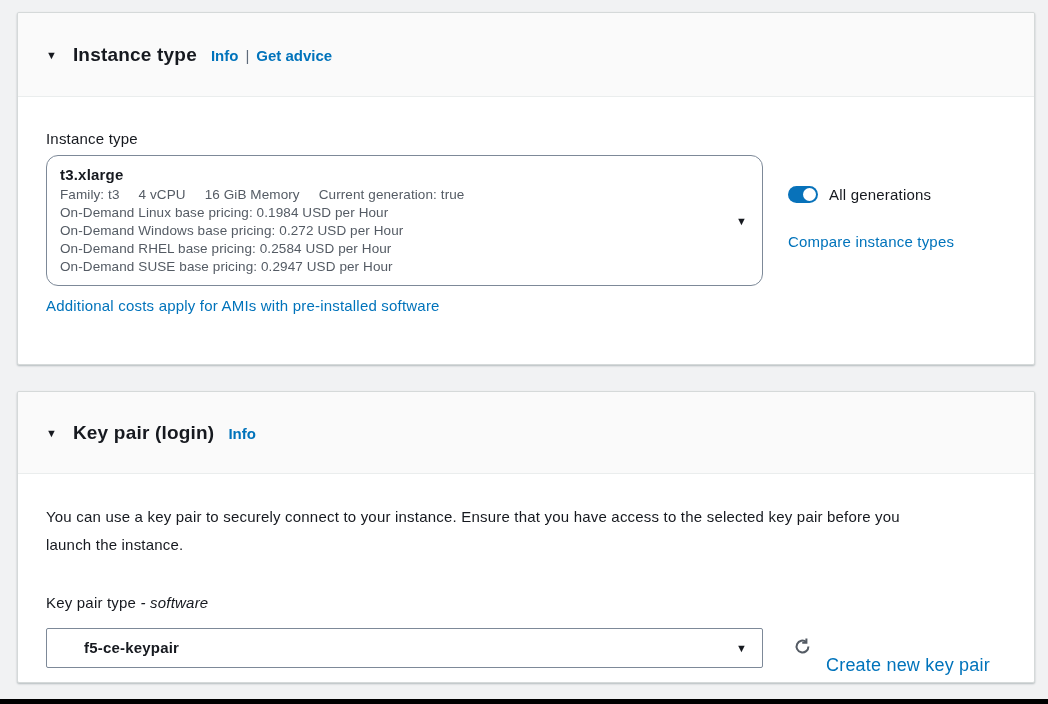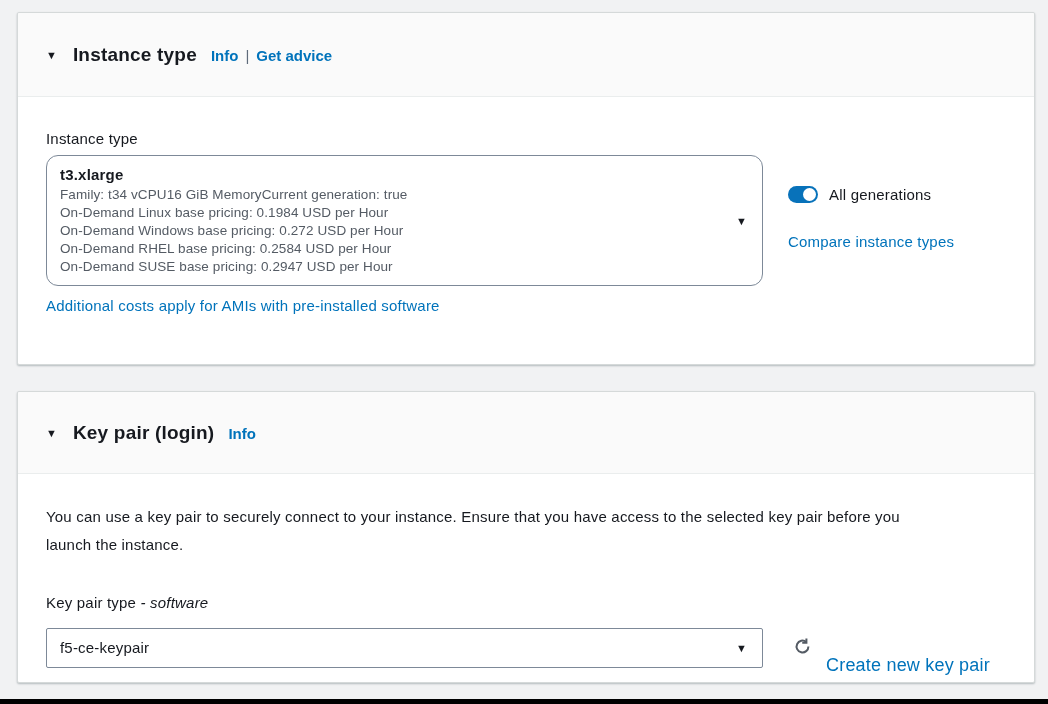--- a/index.html
+++ b/index.html
@@ -57,21 +57,21 @@
     position:relative;
     margin-top:8px;
     width:717px;
     border:1px solid #7d8998;
     border-radius:12px;
     background:#fff;
     padding:8px 40px 9px 13px;
     cursor:pointer;
   }
   .sel-value { font-size:15px; font-weight:700; line-height:22px; letter-spacing:0.2px; }
-  .sel-attrs { display:flex; }
+  .sel-attrs { display:flex; gap:19px; }
   .sel-gray  { font-size:13.5px; color:#545b64; line-height:18px; letter-spacing:0.1px; }
   .sel-caret {
     position:absolute;
     right:15px;
     top:50%;
     transform:translateY(-50%);
     font-size:11px;
     color:#16191f;
   }
   .body-link { display:inline-block; margin-top:11px; font-size:15px; letter-spacing:0.2px; }
@@ -110,21 +110,21 @@
     width:717px;
     height:40px;
     display:flex;
     align-items:center;
     border:1px solid #7d8998;
     border-radius:2px;
     background:#fff;
     padding:0 40px 0 13px;
     cursor:pointer;
   }
-  .small-select .sel-value { font-weight:400; }
+  .small-select .sel-value { font-weight:700;margin-left:24px; }
   .refresh-btn {
     margin-left:30px;
     display:flex;
     align-items:center;
     cursor:pointer;
     background:none;
     border:none;
     padding:0;
   }
   .create-link { margin-left:14px; font-size:18px; letter-spacing:0.2px;margin-top:36px; }

